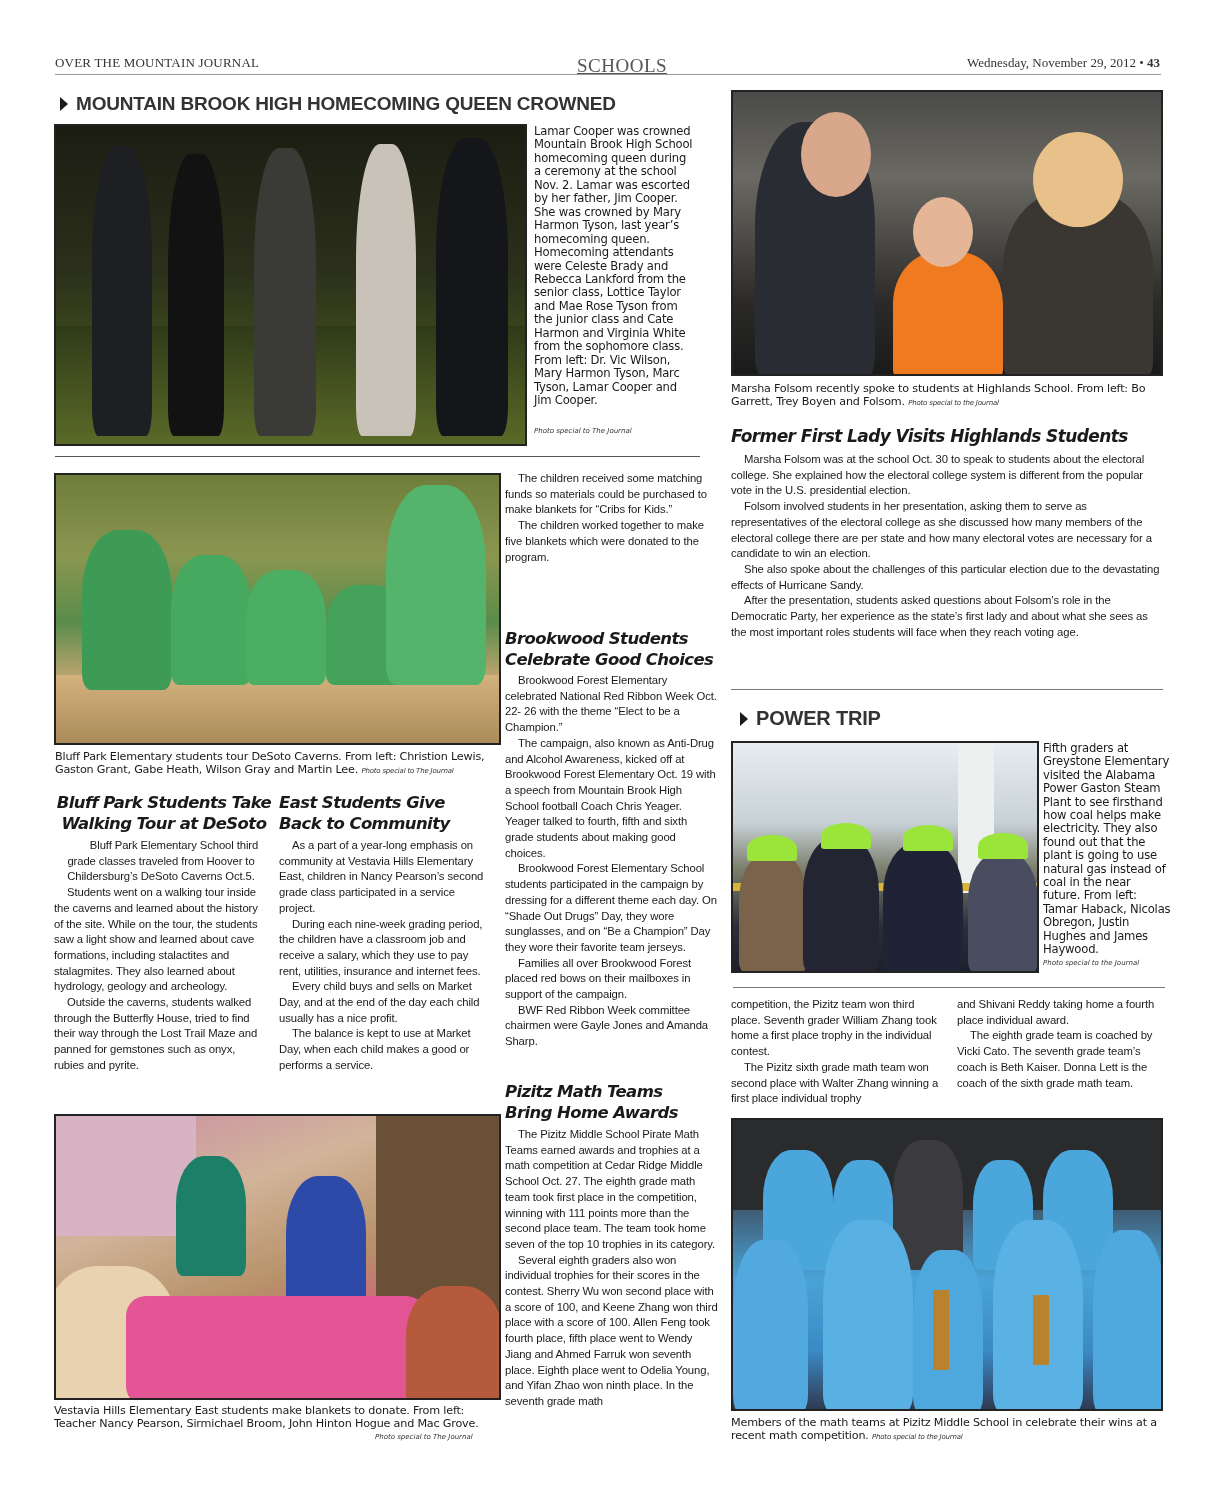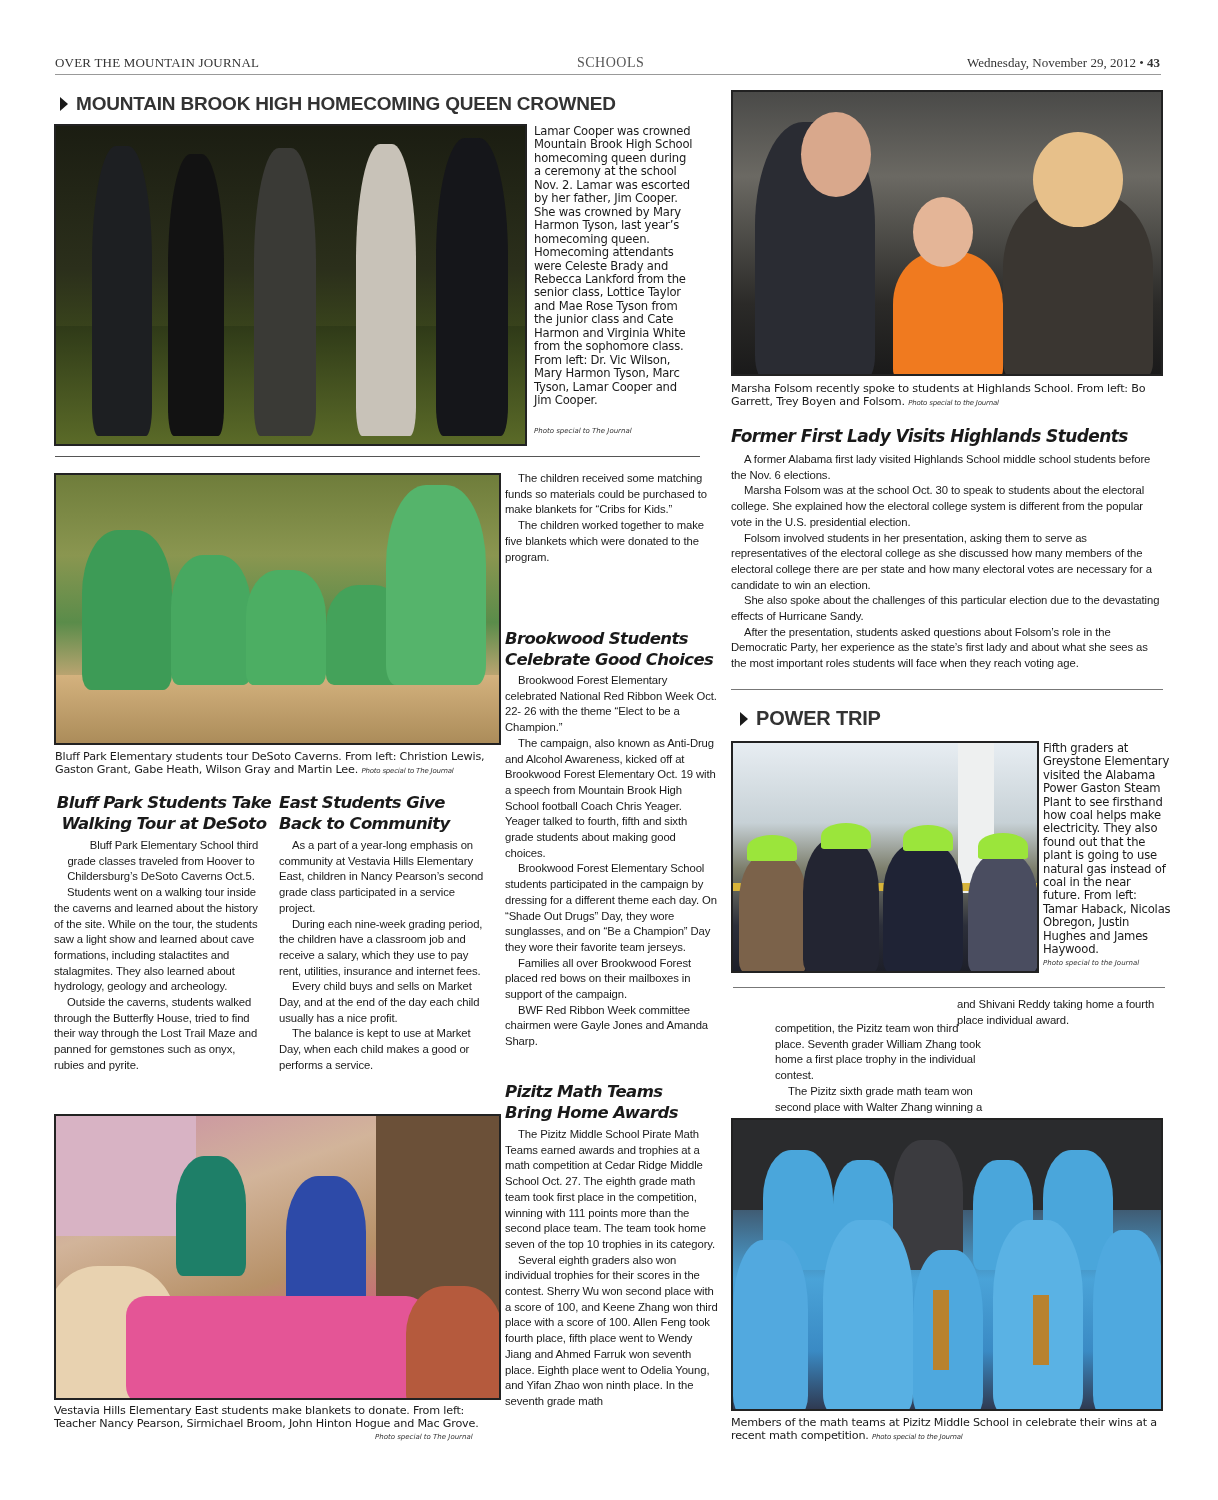--- a/index.html
+++ b/index.html
@@ -3,21 +3,21 @@
 <meta charset="utf-8">
 <style>
   * { box-sizing: border-box; margin: 0; padding: 0; }
   html, body { width: 1218px; height: 1500px; background: #ffffff; overflow: hidden; }
   body { position: relative; font-family: "Liberation Sans", sans-serif; color: #1a1a1a; }
   .abs { position: absolute; }
 
   
   .folio { font-family: "Liberation Serif", serif; font-size: 13px; color: #333; top: 55px; }
   .folio-left { left: 55px; letter-spacing: 0.2px; }
-  .folio-center { left: 577px; font-size: 14px; color: #555; letter-spacing: 0.5px; }
+  .folio-center { left: 577px; font-size: 19px; color: #555; letter-spacing: 0.5px; text-decoration: underline; }
   .folio-right { right: 58px; }
   .folio-right b { font-weight: bold; }
   .header-rule { left: 55px; right: 57px; top: 74px; height: 1px; background: #999; }
 
   
   .kicker { font-family: "Liberation Sans", sans-serif; font-weight: bold; font-size: 19px; color: #333; display: flex; align-items: center; gap: 8px; letter-spacing: -0.2px; }
   .kicker .tri { width: 0; height: 0; border-top: 7px solid transparent; border-bottom: 7px solid transparent; border-left: 8px solid #1a1a1a; }
 
   
   .photo { border: 2px solid #222; overflow: hidden; }
@@ -79,21 +79,20 @@
   <div class="abs" style="left:180px; top:105px; width:60px; height:70px; border-radius:50%; background:#e4b597;"></div>
   <div class="abs fig" style="left:270px; top:100px; width:150px; height:190px; background:#3a3631;"></div>
   <div class="abs" style="left:300px; top:40px; width:90px; height:95px; border-radius:50%; background:#e7c08a;"></div>
 </div>
 <div class="abs cap" style="left:731px; top:382px; width:430px;">
   <span>Marsha Folsom recently spoke to students at Highlands School. From left: Bo Garrett, Trey Boyen and Folsom.</span>
   <span class="credit">Photo special to the Journal</span>
 </div>
 <div class="abs hed" style="left:731px; top:426px; width:432px; font-size:17px;">Former First Lady Visits Highlands Students</div>
 <div class="abs body" style="left:731px; top:452px; width:432px;">
-  <p>A former Alabama first lady visited Highlands School middle school students before the Nov. 6 elections.</p>
   <p>Marsha Folsom was at the school Oct. 30 to speak to students about the electoral college. She explained how the electoral college system is different from the popular vote in the U.S. presidential election.</p>
   <p>Folsom involved students in her presentation, asking them to serve as representatives of the electoral college as she discussed how many members of the electoral college there are per state and how many electoral votes are necessary for a candidate to win an election.</p>
   <p>She also spoke about the challenges of this particular election due to the devastating effects of Hurricane Sandy.</p>
   <p>After the presentation, students asked questions about Folsom’s role in the Democratic Party, her experience as the state’s first lady and about what she sees as the most important roles students will face when they reach voting age.</p>
 </div>
 <div class="abs rule" style="left:731px; width:432px; top:689px; background:#777;"></div>
 
 <div class="abs photo ph-tree" style="left:54px; top:473px; width:447px; height:272px;">
   <div class="abs" style="left:0; top:200px; width:100%; height:72px; background:linear-gradient(180deg,#d4b27e,#a98a58);"></div>
   <div class="abs fig" style="left:26px; top:55px; width:90px; height:160px; background:#3d9b56;"></div>
@@ -179,26 +178,27 @@
   <div class="abs fig" style="left:235px; top:110px; width:70px; height:120px; background:#4a4d60;"></div>
   <div class="abs" style="left:14px; top:92px; width:50px; height:26px; border-radius:50% 50% 10% 10%; background:#9be53b;"></div>
   <div class="abs" style="left:88px; top:80px; width:50px; height:26px; border-radius:50% 50% 10% 10%; background:#9be53b;"></div>
   <div class="abs" style="left:170px; top:82px; width:50px; height:26px; border-radius:50% 50% 10% 10%; background:#9be53b;"></div>
   <div class="abs" style="left:245px; top:90px; width:50px; height:26px; border-radius:50% 50% 10% 10%; background:#9be53b;"></div>
 </div>
 <div class="abs cap" style="left:1043px; top:742px; width:128px; font-size:11.6px; line-height:13.4px;">Fifth graders at Greystone Elementary visited the Alabama Power Gaston Steam Plant to see firsthand how coal helps make electricity. They also found out that the plant is going to use natural gas instead of coal in the near future. From left: Tamar Haback, Nicolas Obregon, Justin Hughes and James Haywood.</div>
 <div class="abs credit" style="left:1043px; top:959px;">Photo special to the Journal</div>
 <div class="abs rule" style="left:733px; width:432px; top:987px; background:#777;"></div>
 
-<div class="abs body" style="left:731px; top:1021px; width:210px;margin-left:44px;">
+<div class="abs body" style="left:731px; top:997px; width:210px;">
   <p style="text-indent:0">competition, the Pizitz team won third place. Seventh grader William Zhang took home a first place trophy in the individual contest.</p>
   <p>The Pizitz sixth grade math team won second place with Walter Zhang winning a first place individual trophy</p>
 </div>
 <div class="abs body" style="left:957px; top:997px; width:206px;">
   <p style="text-indent:0">and Shivani Reddy taking home a fourth place individual award.</p>
+  <p>The eighth grade team is coached by Vicki Cato. The seventh grade team’s coach is Beth Kaiser. Donna Lett is the coach of the sixth grade math team.</p>
 </div>
 
 <div class="abs photo ph-math" style="left:731px; top:1118px; width:432px; height:293px;">
   <div class="abs" style="left:0; top:0; width:100%; height:90px; background:#2a2b2d;"></div>
   <div class="abs fig" style="left:30px; top:30px; width:70px; height:120px; background:#4aa6db;"></div>
   <div class="abs fig" style="left:100px; top:40px; width:60px; height:110px; background:#4aa6db;"></div>
   <div class="abs fig" style="left:160px; top:20px; width:70px; height:130px; background:#3b3b3f;"></div>
   <div class="abs fig" style="left:240px; top:40px; width:60px; height:110px; background:#4aa6db;"></div>
   <div class="abs fig" style="left:310px; top:30px; width:70px; height:120px; background:#4aa6db;"></div>
   <div class="abs fig" style="left:0; top:120px; width:75px; height:173px; background:#52a9df;"></div>

